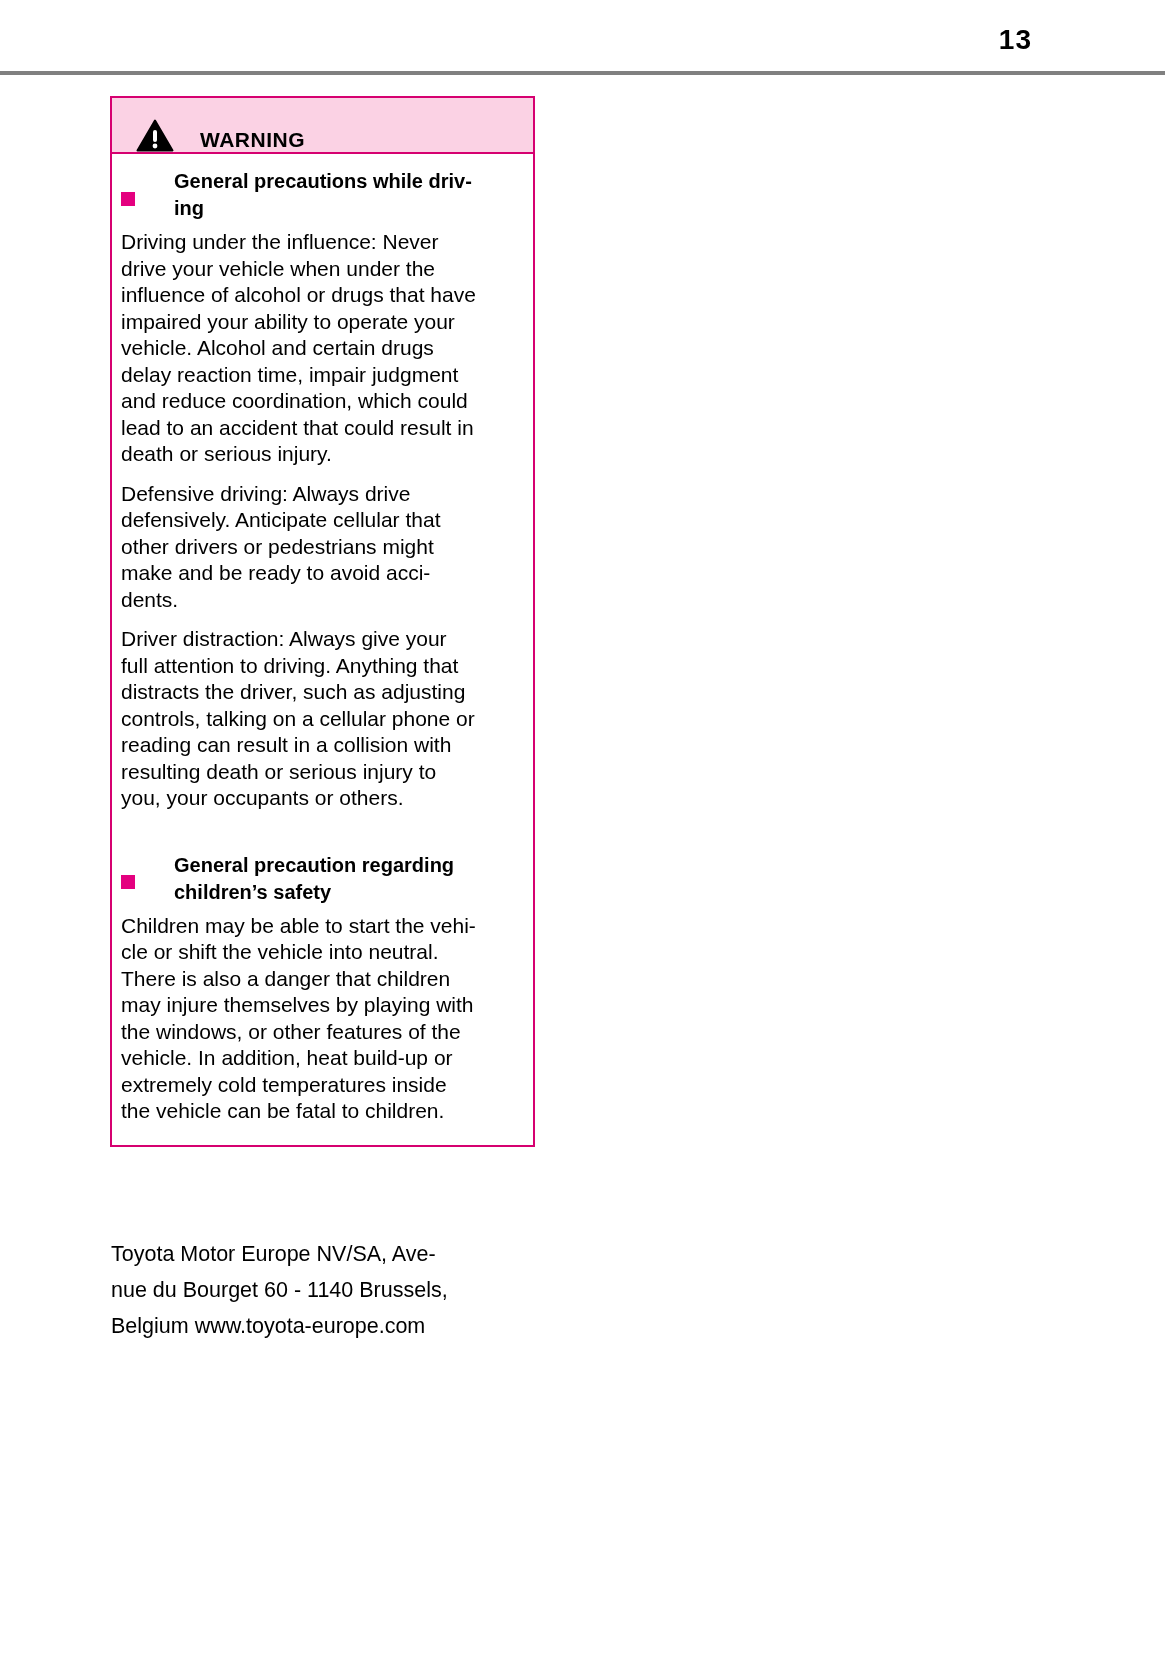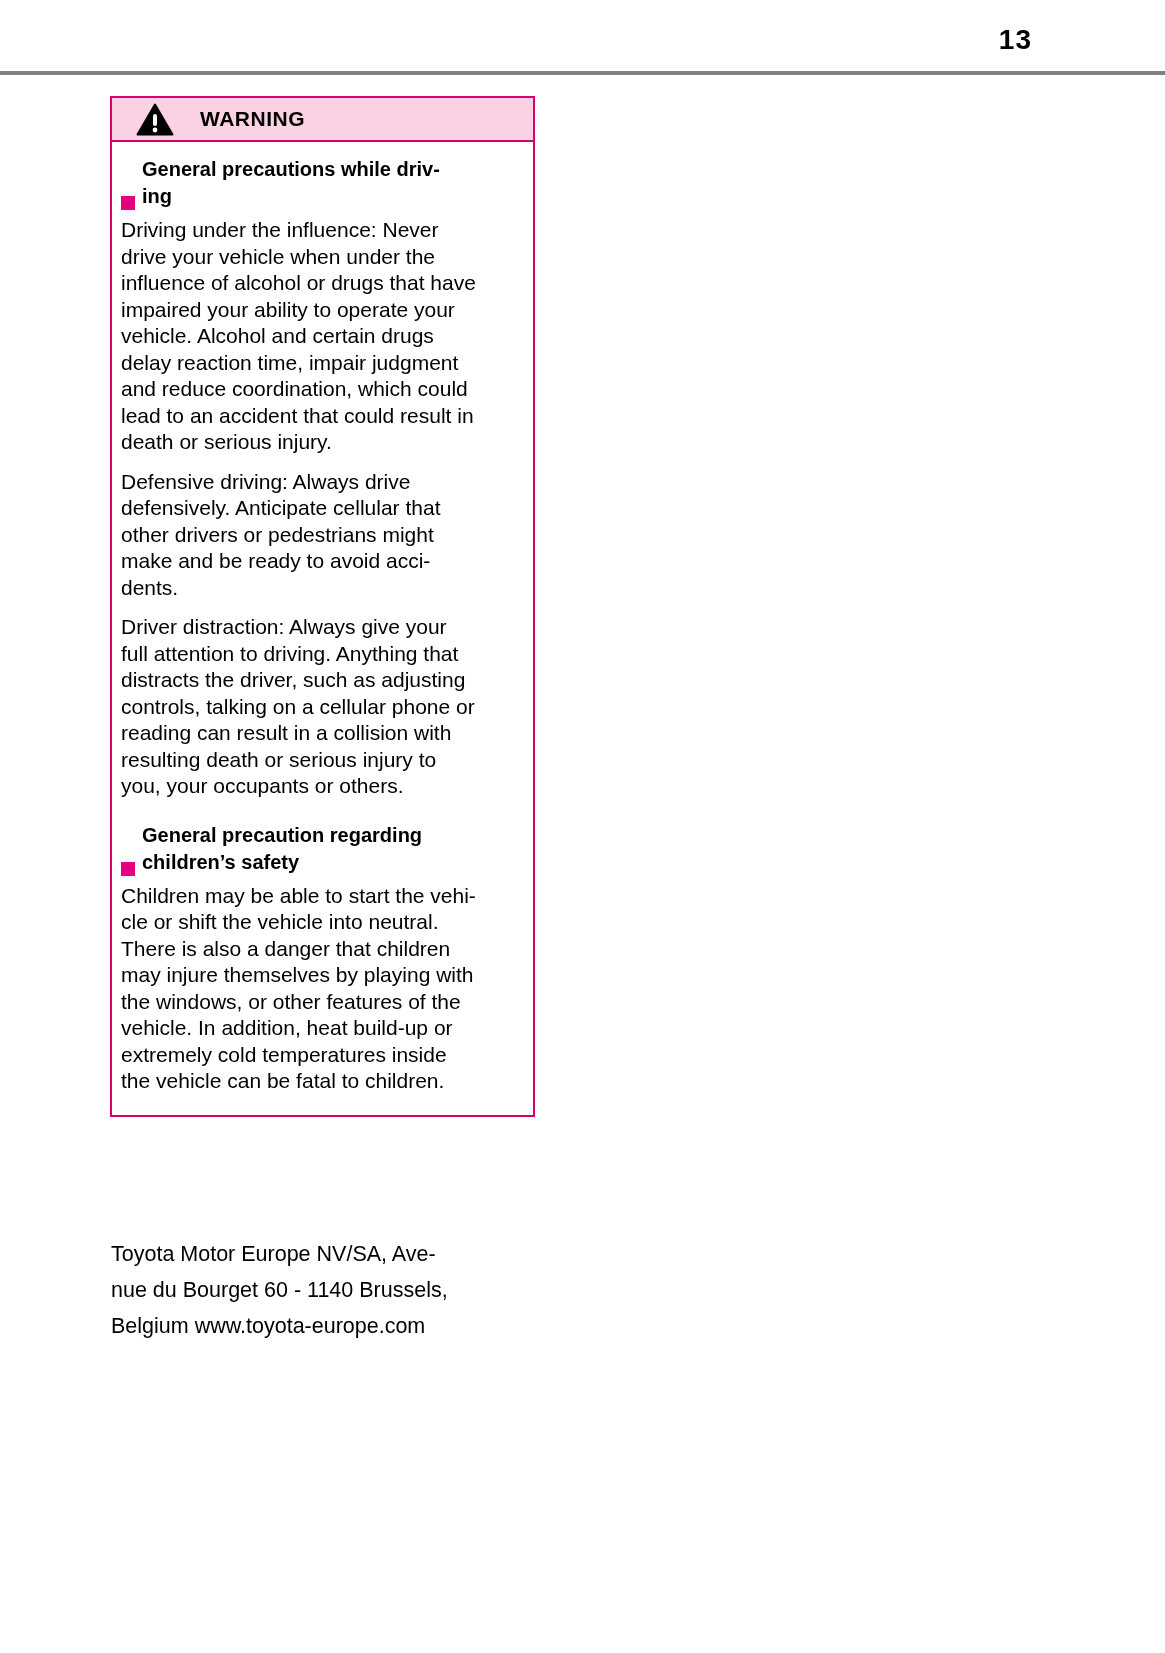--- a/index.html
+++ b/index.html
@@ -30,46 +30,47 @@
   }
   .warning-box {
     position: absolute;
     left: 110px;
     top: 96px;
     width: 425px;
     border: 2px solid #d60070;
     background: #ffffff;
   }
   .warning-header {
-    height: 44px;
+    height: 56px;
     background: #fbd2e4;
     border-bottom: 2px solid #d60070;
     display: flex;
-    align-items: center;
+    align-items: flex-end;
     padding-left: 24px;
   }
   .warning-icon {
     width: 38px;
     height: 33px;
     flex: none;
     margin-right: 26px;
   }
   .warning-title {
     font-size: 21px;
     font-weight: bold;
     letter-spacing: 0.5px;
   }
   .warning-body {
     padding: 12px 6px 18px 9px;
   }
   .section { margin-top: 2px; }
-  .section + .section { margin-top: 22px; }
+  .section + .section { margin-top: 40px; }
   .section-heading {
     display: flex;
-    align-items: flex-end;
+    align-items: center;
+    gap: 32px;
   }
   .bullet {
     width: 14px;
     height: 14px;
     background: #e4007f;
     flex: none;
     margin: 7px 7px 0 0;
   }
   .heading-text {
     font-weight: bold;

